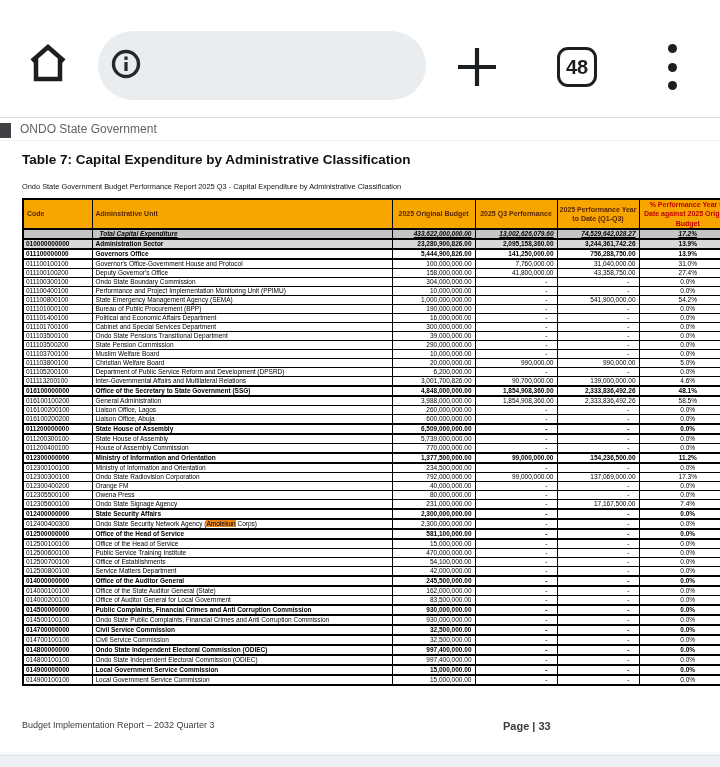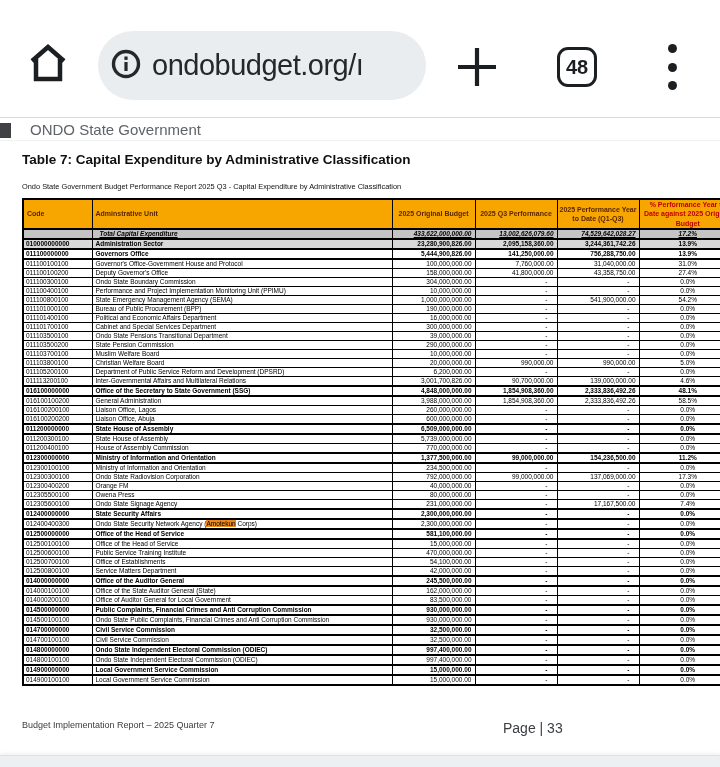--- a/index.html
+++ b/index.html
@@ -19,21 +19,21 @@
   .tab-num  { font-size:20px; font-weight:700; color:#1C1F22; }
   .kebab    { position:absolute; left:663px; top:44px; width:18px; height:46px;
               display:flex; flex-direction:column; justify-content:space-between; align-items:center; }
   .kebab i  { width:9px; height:9px; border-radius:50%; background:#1C1F22; display:block; }
 
   
   .site-bar { position:absolute; left:0; top:117px; width:720px; height:24px; background:#fff;
               border-top:1px solid #DADCE0; border-bottom:1px solid #F1F1F1;
               display:flex; align-items:center; }
   .accent-sq{ position:absolute; left:0; top:5px; width:11px; height:15px; background:#3F4144; }
-  .site-lbl { margin-left:30px; font-size:15px; color:#5F6368; }
+  .site-lbl { margin-left:20px; font-size:12px; color:#5F6368; }
 
   
   .doc-title { position:absolute; left:22px; top:152px; font-size:13.5px; font-weight:700; color:#101010;text-align:center; }
   .doc-sub   { position:absolute; left:22px; top:182px; font-size:7.4px; font-weight:400; color:#101010; }
 
   .tbl-wrap { position:absolute; left:22px; top:198px; width:698px; overflow:hidden; }
   table { border-collapse:collapse; table-layout:fixed; width:714px; border:2px solid #000; }
   th { background:#F7A600; color:#5A2600; font-size:7px; font-weight:700; line-height:1.3;
        border:1.5px solid #000; text-align:center; padding:0 2px; vertical-align:middle; height:30px; }
   th.h-left { text-align:left; padding-left:3px; }
@@ -46,21 +46,21 @@
   td.c-money.c-dash { padding-right:9px; }
   td.c-pct   { text-align:center; }
   tr.r-total  td { background:#C4C4C4; font-weight:700; font-style:italic; text-decoration:underline;
                    border-top:2px solid #000; border-bottom:2px solid #000; }
   tr.r-total  td.c-unit { padding-left:7px; }
   tr.r-sector td { background:#D8D8D8; font-weight:700; border-top:2px solid #000; border-bottom:2px solid #000; }
   tr.r-group  td { font-weight:700; border-top:2px solid #000; border-bottom:2px solid #000; }
   .hl { background:#ED8A1E; color:#000; }
 
   .foot-left  { position:absolute; left:22px;  top:720px; font-size:9px; color:#3A3D41; }
-  .foot-right { position:absolute; left:503px; top:720px; font-size:14px; color:#3A3D41; }
+  .foot-right { position:absolute; left:503px; top:720px; font-size:11px; color:#3A3D41;font-weight:bold; }
 
   .bottom-band { position:absolute; left:0; top:755px; width:720px; height:12px;
                  background:#ECF0F3; border-top:1px solid #DDE1E5; box-shadow:0 -2px 3px rgba(0,0,0,0.05); }
 </style>
 </head>
 <body>
 
 <div class="toolbar">
   <div class="home-btn">
     <span>
@@ -72,21 +72,20 @@
   </div>
 
   <div class="url-pill">
     <span class="info-ic">
       <svg width="30" height="30" viewBox="0 0 30 30">
         <circle cx="15" cy="15" r="12.5" fill="none" stroke="#24282C" stroke-width="3.4"></circle>
         <rect x="13.4" y="13" width="3.2" height="9" fill="#24282C"></rect>
         <rect x="13.4" y="7.5" width="3.2" height="3.4" fill="#24282C"></rect>
       </svg>
     </span>
-    <span class="url-text">ondobudget.org/ı</span>
   </div>
 
   <div class="plus-btn">
     <span>
       <svg width="46" height="46" viewBox="0 0 46 46">
         <path d="M23 4 v38 M4 23 h38" stroke="#1C1F22" stroke-width="4.2" fill="none"></path>
       </svg>
     </span>
   </div>
 
@@ -511,16 +510,16 @@
           <td class="c-unit">Local Government Service Commission</td>
           <td class="c-money">15,000,000.00</td>
           <td class="c-money c-dash">-</td>
           <td class="c-money c-dash">-</td>
           <td class="c-pct">0.0%</td>
         </tr>
       </tbody>
   </table>
 </div>
 
-<div class="foot-left">Budget Implementation Report – 2025 Quarter 7</div>
+<div class="foot-left">Budget Implementation Report – 2032 Quarter 3</div>
 <div class="foot-right">Page | 33</div>
 
 <div class="bottom-band"></div>
 
 </body></html>

